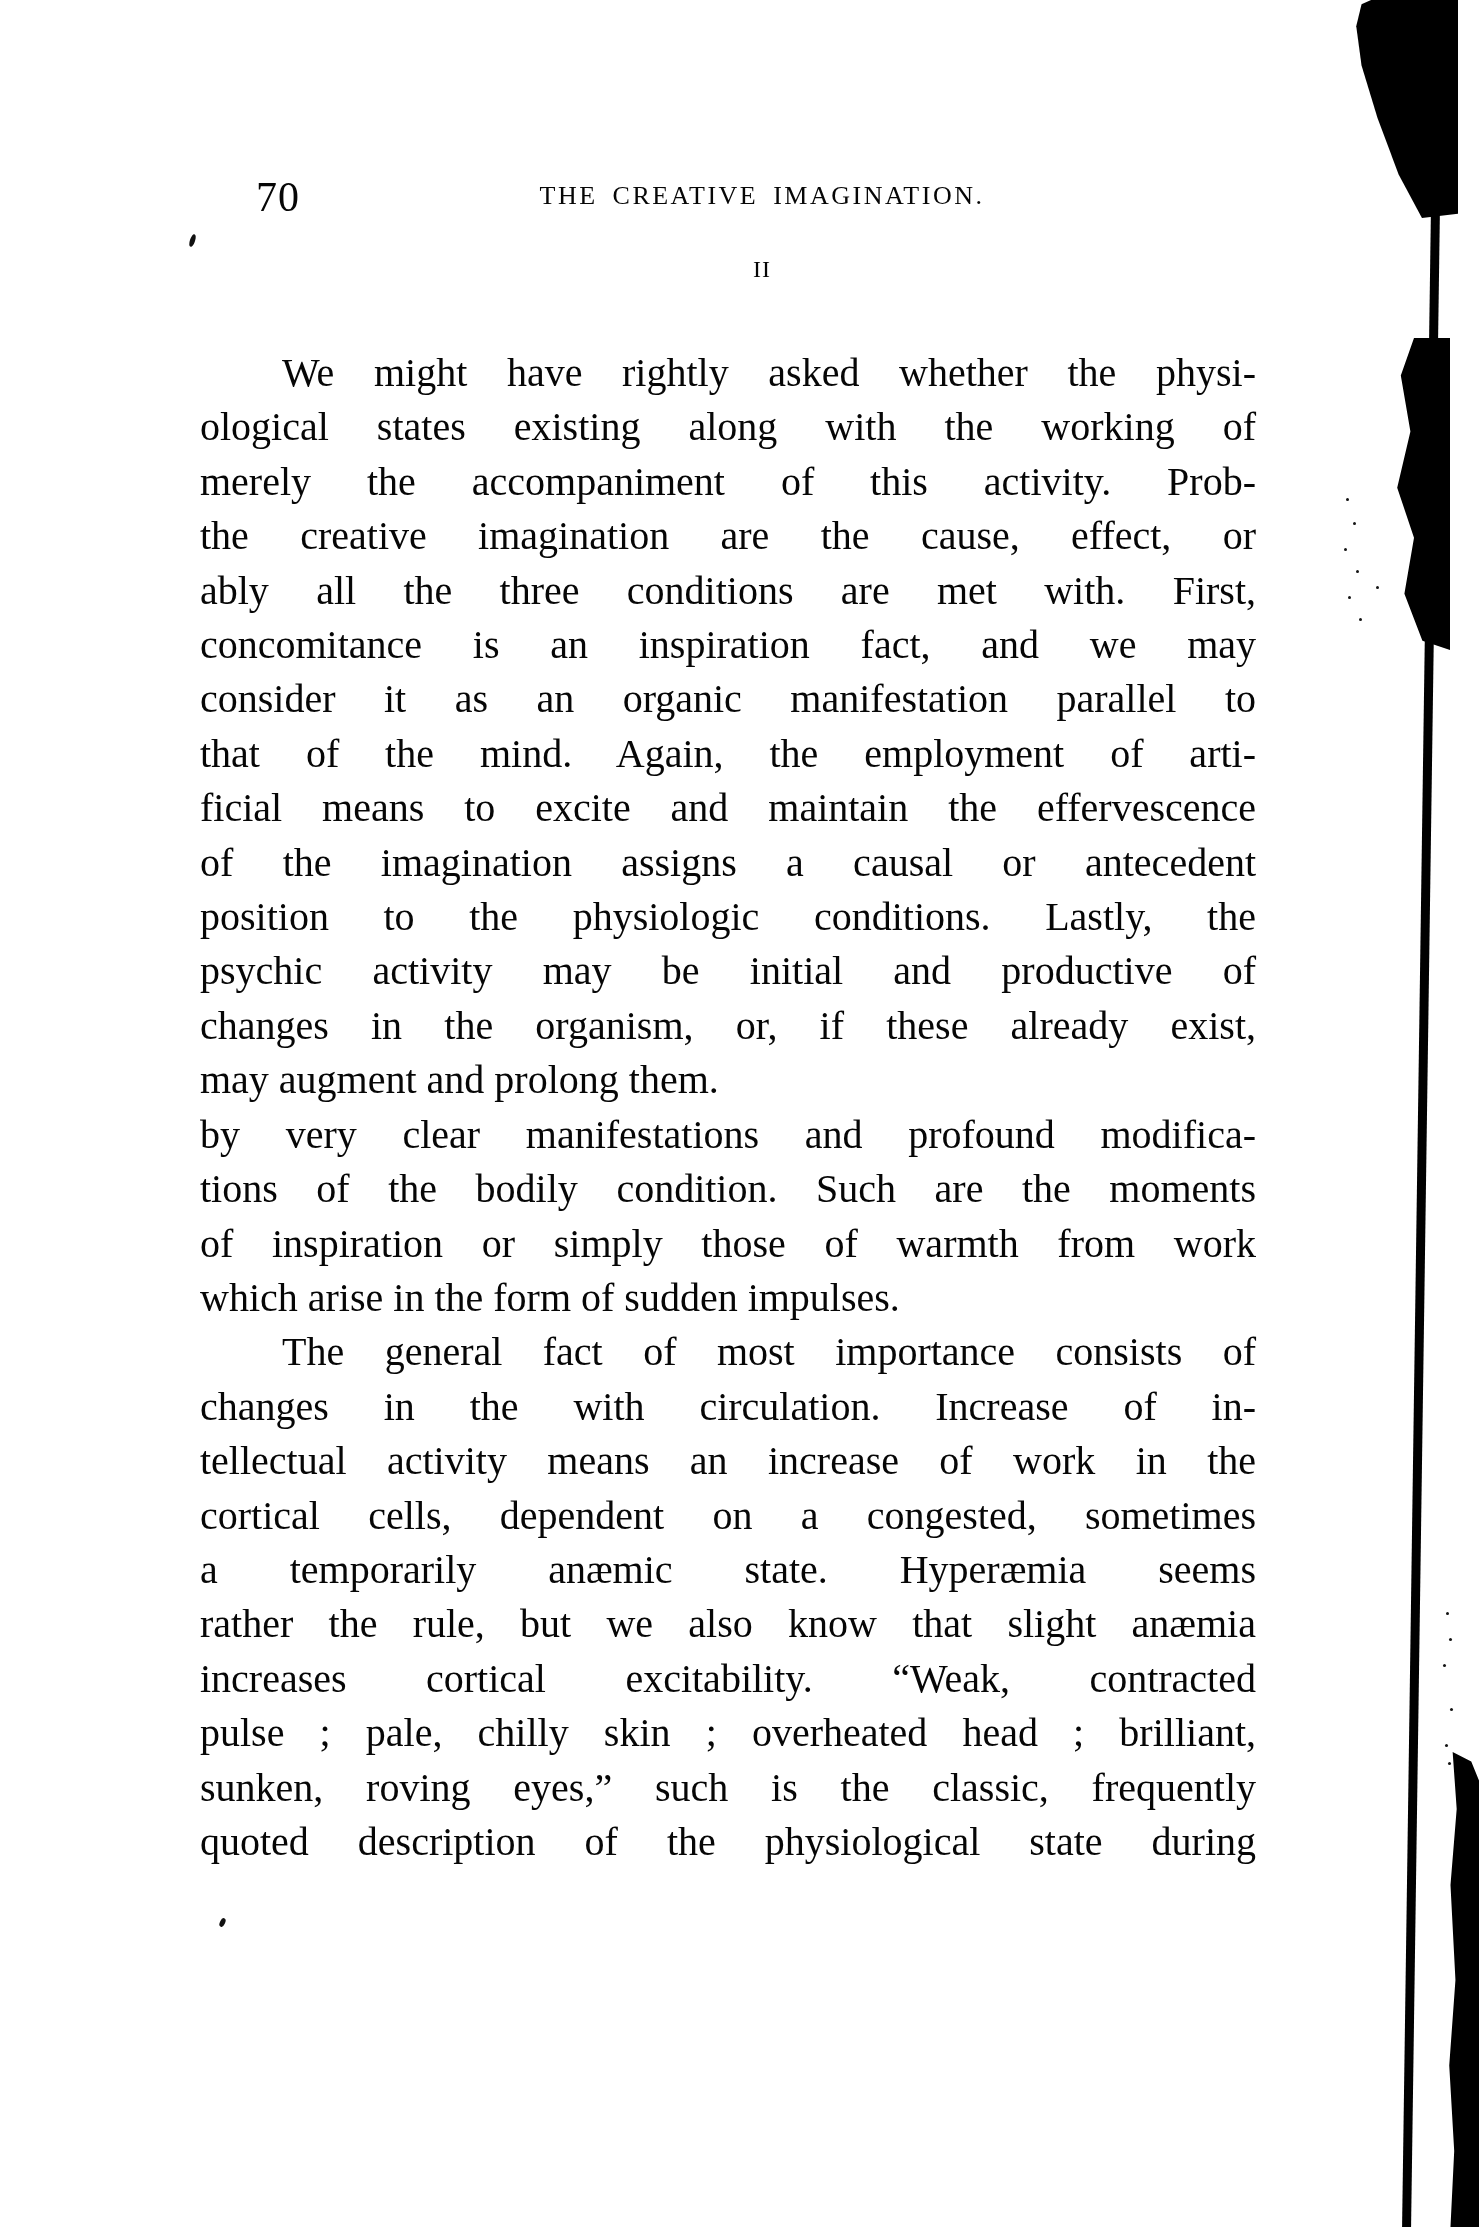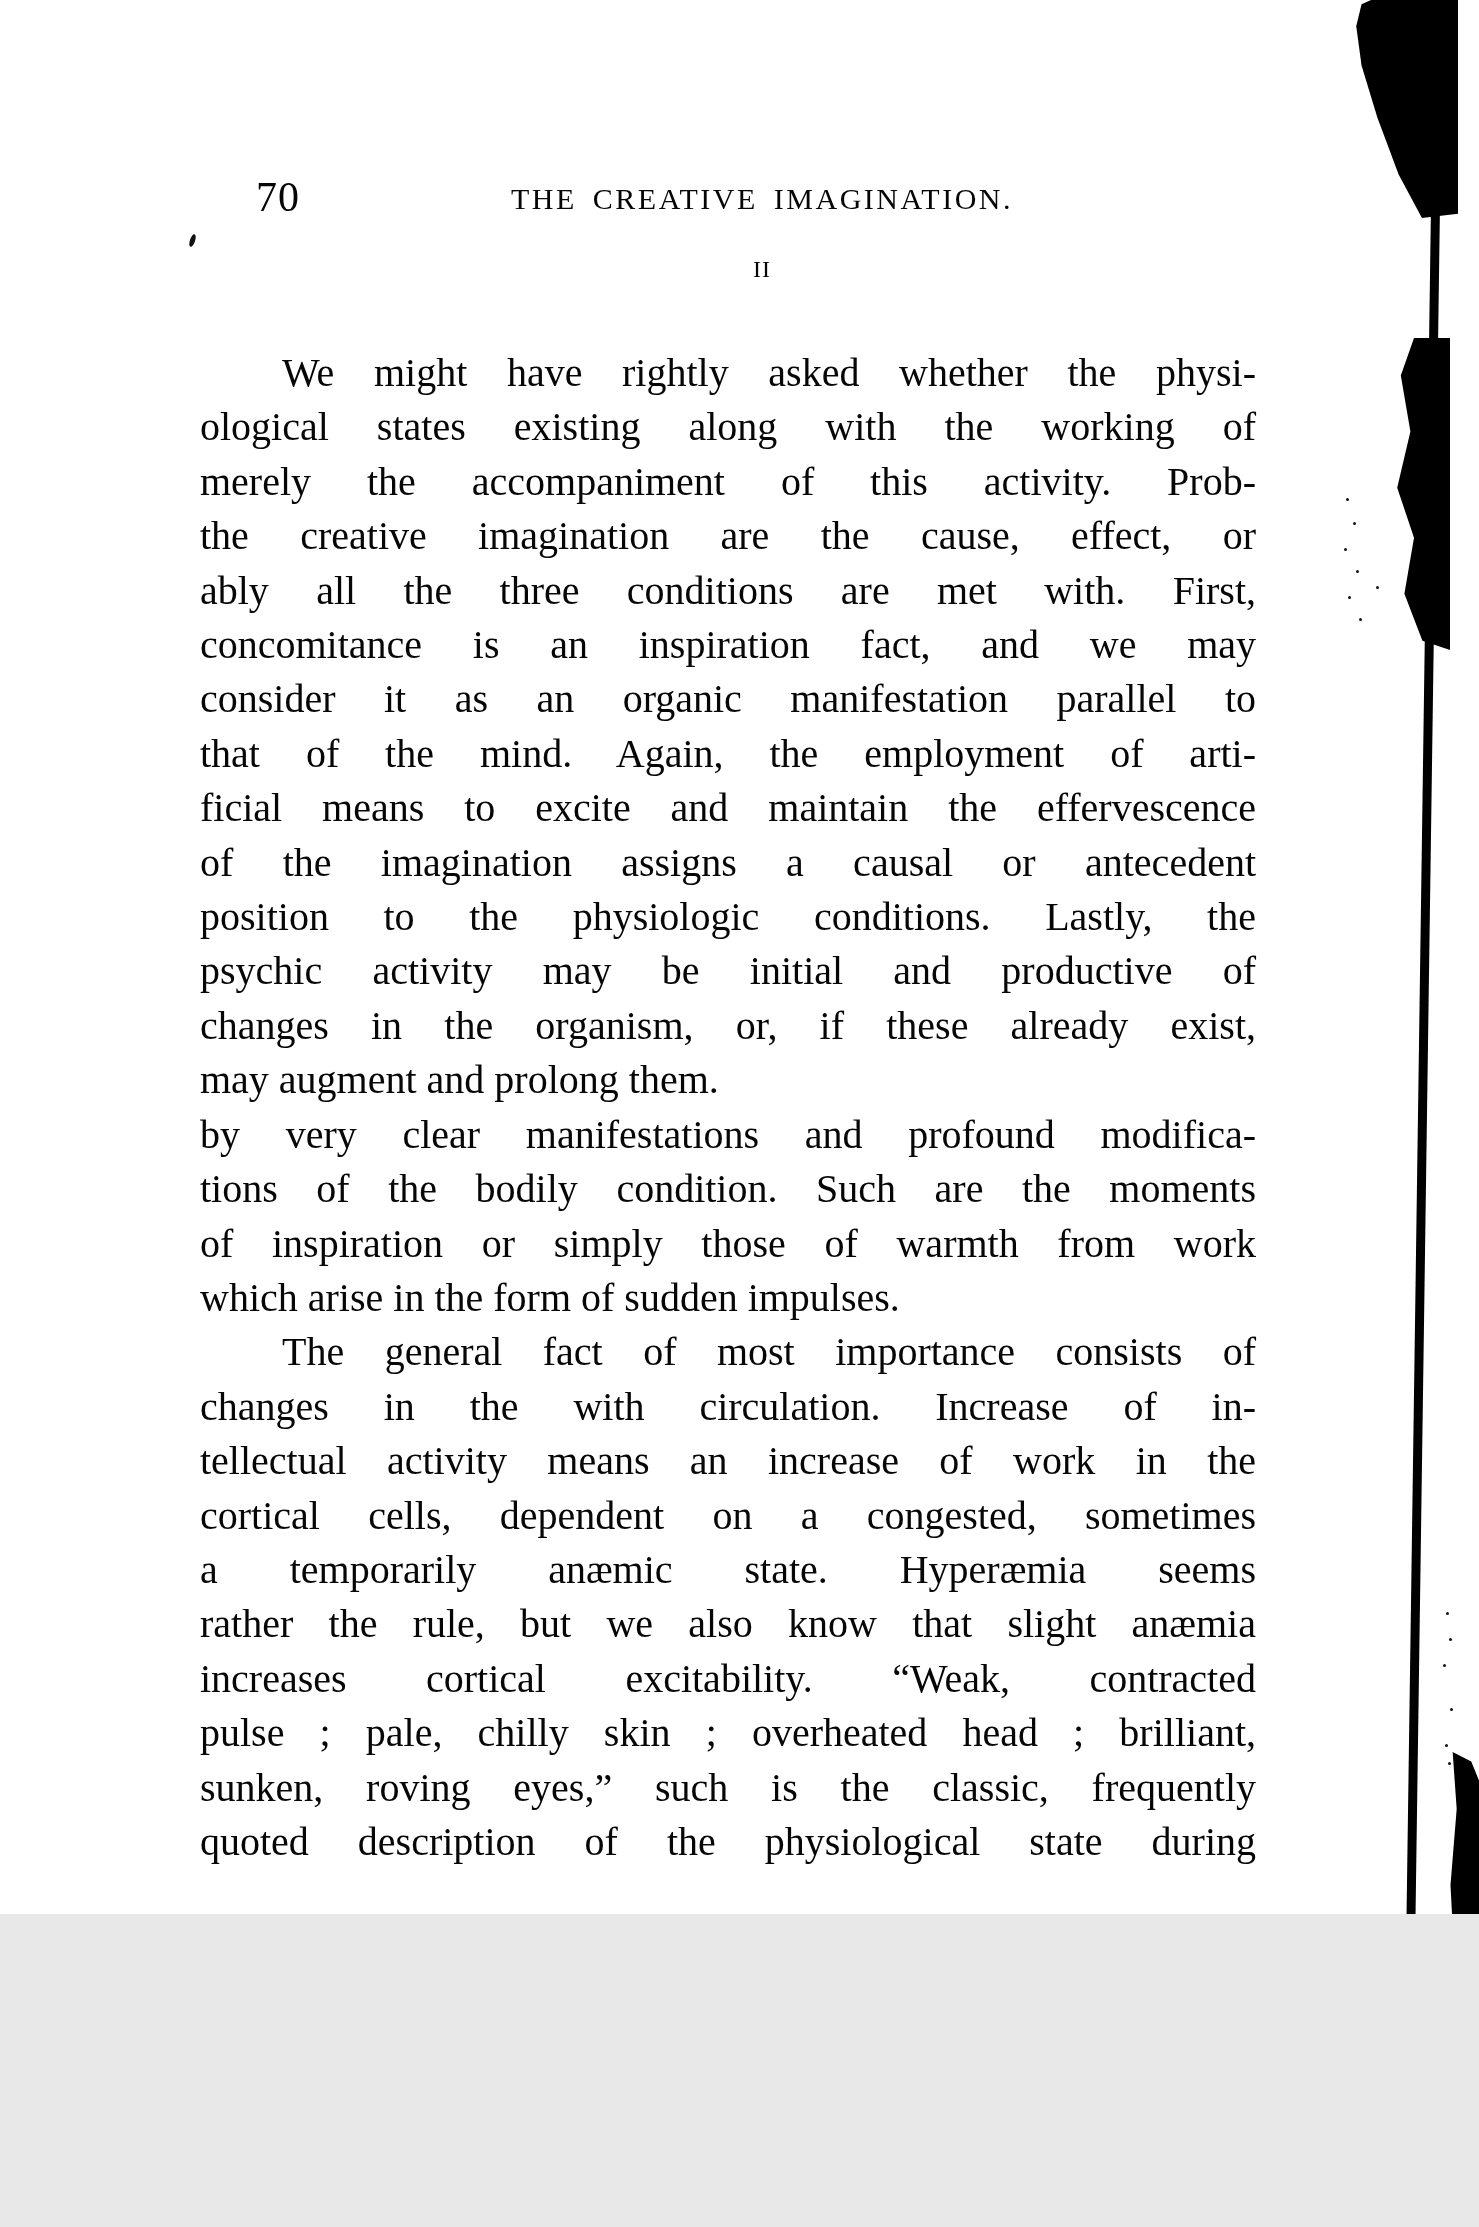--- a/index.html
+++ b/index.html
@@ -1,19 +1,19 @@
 <!DOCTYPE html>
 <html><head>
 <meta charset="utf-8">
 <style>
   html, body { margin: 0; padding: 0; background: #e8e8e8; }
   .page {
     position: relative;
     width: 1479px;
-    height: 1914px;
+    height: 2227px;
     background: #ffffff;
     overflow: hidden;
     font-family: "Liberation Serif", "DejaVu Serif", serif;
     color: #060606;
   }
   .page-number {
     position: absolute;
     left: 256px;
     top: 176px;
     font-size: 42px;
@@ -23,21 +23,21 @@
   .running-title-row, .section-row {
     position: absolute;
     left: 194px;
     width: 1056px;
     box-sizing: border-box;
     padding-left: 80px;   
     text-align: center;
   }
   .running-title-row { top: 182px; }
   .running-title {
-    font-size: 30px;
+    font-size: 26px;
     line-height: 1.1;
     letter-spacing: 2.5px;
     word-spacing: 6px;
   }
   .section-row { top: 256px; }
   .section-heading {
     font-size: 24px;
     line-height: 1.1;
     letter-spacing: 1px;
   }

